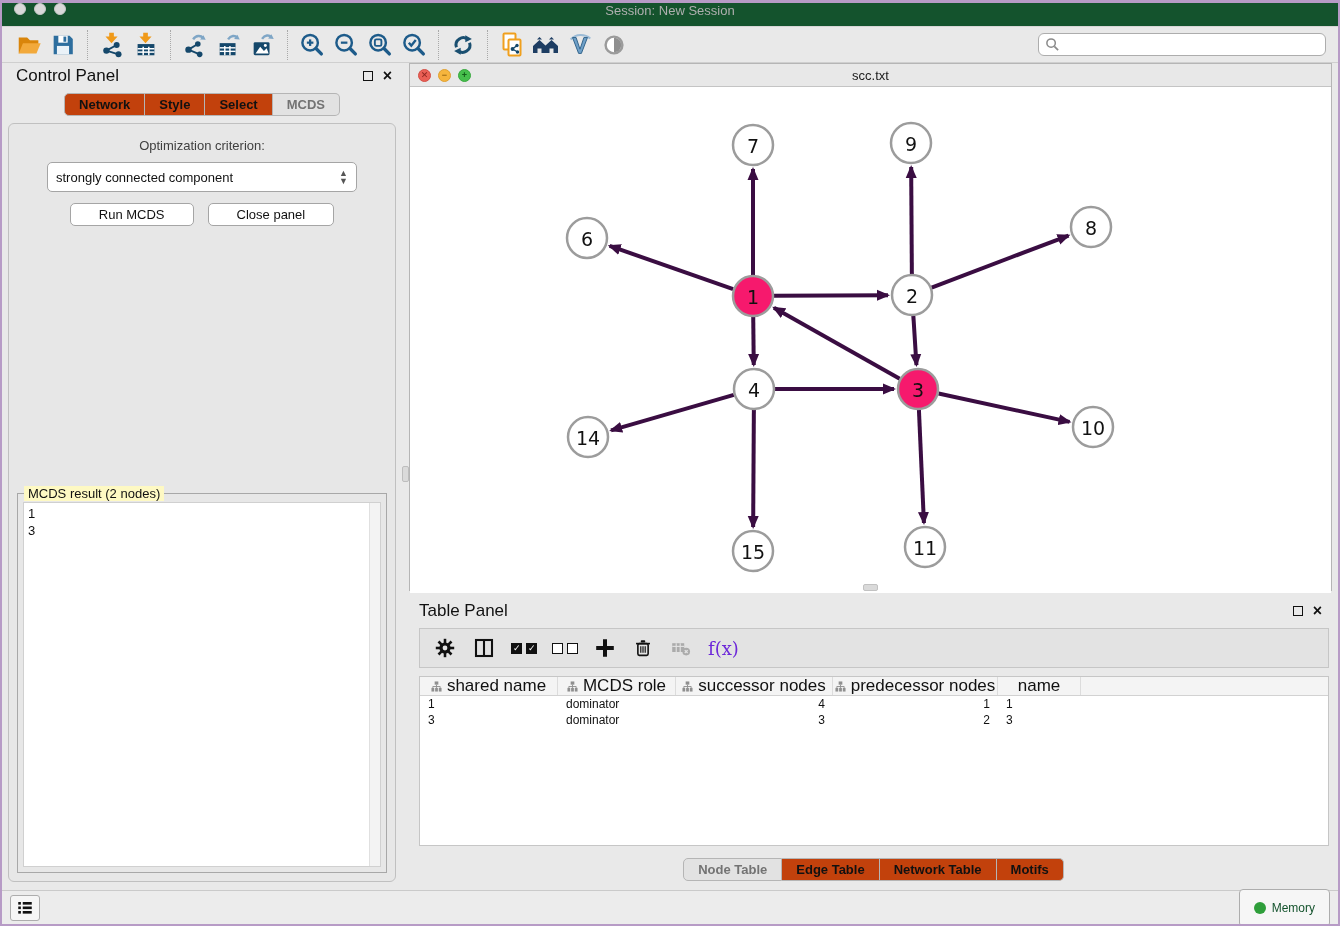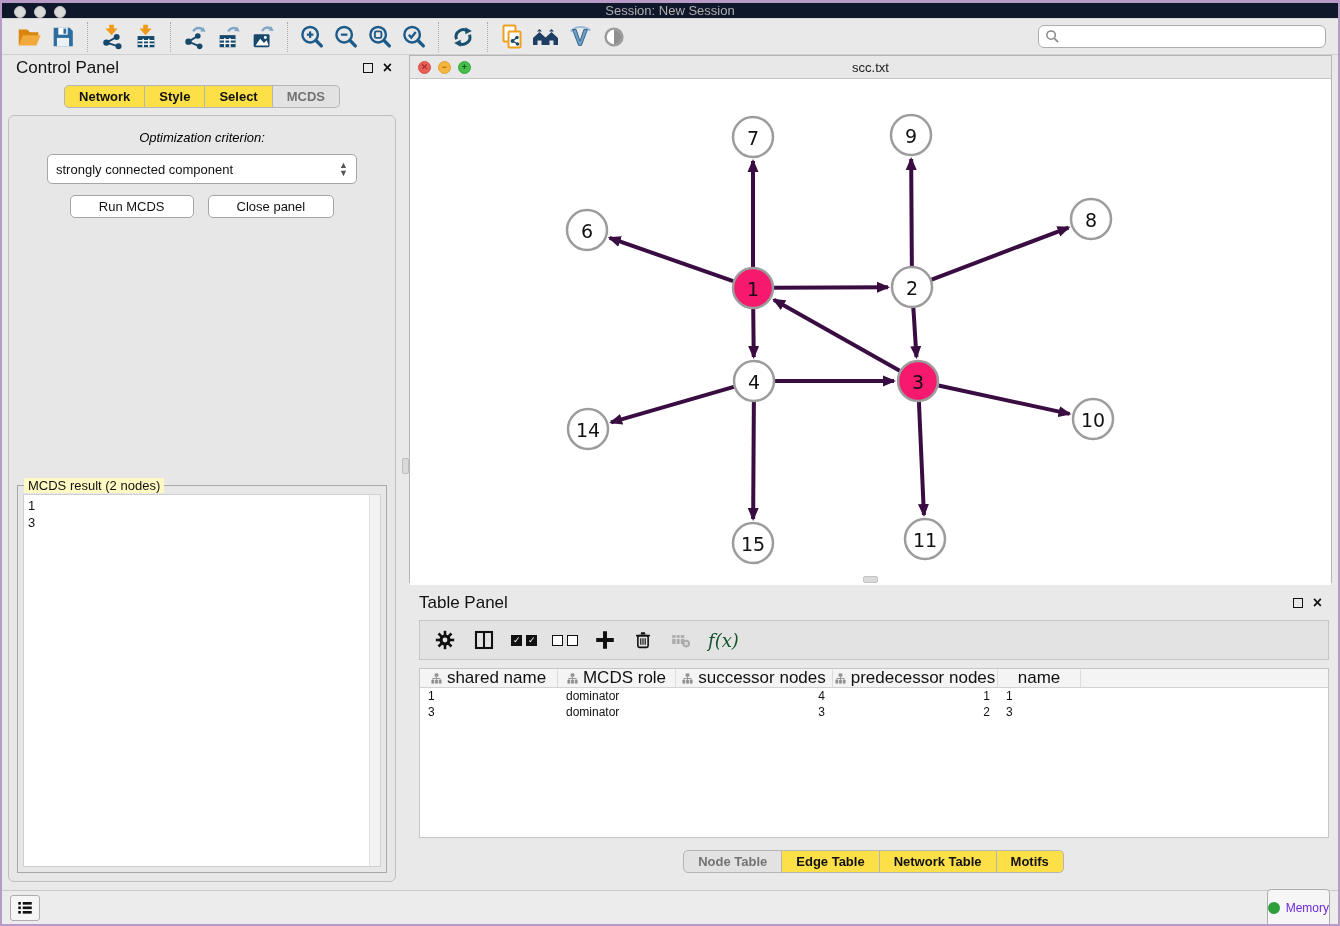--- a/index.html
+++ b/index.html
@@ -1,20 +1,20 @@
 <!DOCTYPE html>
 <html><head>
 <meta charset="utf-8">
 <style>
   * { margin:0; padding:0; box-sizing:border-box; }
   html,body { width:1340px; height:926px; font-family:"Liberation Sans","DejaVu Sans",sans-serif; background:#E9E9E9; }
   .window { width:1340px; height:926px; border:2px solid #B79BC6; border-top:3px solid #B79BC6; display:flex; flex-direction:column; background:#E9E9E9; overflow:hidden; }
 
   
-  .titlebar { height:16px; background:#0f172a; border-bottom:1px solid #D6D6D6; position:relative; display:flex; align-items:flex-end; flex:0 0 auto; }
+  .titlebar { height:24px; background:#14532d; border-bottom:1px solid #D6D6D6; position:relative; display:flex; align-items:flex-start; flex:0 0 auto; }
   .traffic { display:flex; gap:8px; margin-left:12px; }
   .tl { width:12px; height:12px; border-radius:50%; background:#D9D9D9; border:1px solid #C7C7C7; }
   .title-text { position:absolute; left:0; right:0; text-align:center; color:#AFAFAF; font-size:13px; }
 
   
   .toolbar { height:36px; background:#E9E9E9; border-bottom:1px solid #CFCFCF; display:flex; align-items:center; padding-left:10px; flex:0 0 auto; }
   .tb-btn { width:34px; height:32px; display:flex; align-items:center; justify-content:center; }
   .tb-sep { width:1px; height:30px; border-left:1px dotted #A9A9A9; margin:0 7px; }
   .search-wrap { margin-left:auto; margin-right:12px; width:288px; height:23px; background:#fff; border:1px solid #ADADAD; border-radius:6px; display:flex; align-items:center; padding-left:6px; }
   .search-wrap input { border:none; outline:none; flex:1; font-size:12px; height:18px; background:transparent; }
@@ -23,26 +23,26 @@
   .main { flex:1 1 auto; display:flex; min-height:0; }
 
   
   .control-panel { width:400px; flex:0 0 auto; display:flex; flex-direction:column; background:#E9E9E9; }
   .panel-header { height:26px; display:flex; align-items:center; padding:0 10px 0 14px; }
   .panel-title { font-size:17px; color:#111; }
   .panel-hdr-icons { margin-left:auto; display:flex; gap:10px; align-items:center; }
   .float-ico { width:10px; height:10px; border:1.6px solid #111; display:inline-block; }
   .close-ico { font-size:16px; font-weight:900; color:#111; line-height:10px; }
   .seg-tabs { display:flex; justify-content:center; margin-top:4px; z-index:2; }
-  .seg-tab { font-size:13px; font-weight:bold; color:#111; background:#fde047; border:1px solid #B5B5B5; border-left:none; padding:3px 14px; cursor:default; }
+  .seg-tab { font-size:13px; font-weight:bold; color:#111; background:#c2410c; border:1px solid #B5B5B5; border-left:none; padding:3px 14px; cursor:default; }
   .seg-tab:first-child { border-left:1px solid #B5B5B5; border-radius:5px 0 0 5px; }
   .seg-tab:last-child { border-radius:0 5px 5px 0; }
   .seg-tab.sel-gray { background:#E2E2E2; color:#737373; }
   .cp-box { margin:7px 6px 8px 6px; flex:1; border:1px solid #C0C0C0; border-radius:6px; background:#E7E7E7; position:relative; padding-top:14px; display:flex; flex-direction:column; }
-  .opt-label { text-align:center; font-size:13px; color:#000000; margin-bottom:9px;font-style:italic; }
+  .opt-label { text-align:center; font-size:13px; color:#404040; margin-bottom:9px; }
   .dropdown { margin:0 38px; height:30px; background:#fff; border:1px solid #A5A5A5; border-radius:5px; display:flex; align-items:center; padding:0 8px; font-size:13px; color:#111; }
   .dd-stepper { margin-left:auto; font-size:9px; color:#555; line-height:8px; text-align:center; }
   .btn-row { display:flex; justify-content:center; gap:14px; margin-top:11px; }
   .push-btn { background:#fff; border:1px solid #A5A5A5; border-radius:5px; font-size:13px; color:#111; padding:3px 28px; font-family:inherit; }
   .mcds-group { position:absolute; left:8px; right:8px; top:369px; bottom:8px; border:1px solid #A8A8A8; background:#E7E7E7; }
   .mcds-legend { position:absolute; top:-8px; left:6px; background:#fef9c3; padding:0 4px; font-size:13px; color:#111; }
   .mcds-text { position:absolute; left:5px; right:5px; top:8px; bottom:5px; background:#fff; border:1px solid #D0D0D0; font-size:13px; color:#111; padding:2px 4px; line-height:17px; overflow:hidden; }
   .mcds-scroll { position:absolute; right:0; top:0; bottom:0; width:11px; background:#F3F3F3; border-left:1px solid #E0E0E0; }
 
   
@@ -66,33 +66,33 @@
 
   
   .table-panel { margin-top:8px; flex:1; background:#E9E9E9; display:flex; flex-direction:column; min-height:0; }
   .tp-header { height:24px; display:flex; align-items:center; padding:0 16px 0 10px; }
   .tp-toolbar { margin:5px 9px 0 10px; height:40px; background:#E3E3E3; border:1px solid #C6C6C6; display:flex; align-items:center; gap:15px; padding-left:13px; flex:0 0 auto; }
   .tpi { display:flex; align-items:center; justify-content:center; }
   .cb-pair { display:flex; gap:4px; }
   .cb { width:11px; height:11px; border:1.7px solid #111; background:#fff; position:relative; }
   .cb.checked { background:#111; }
   .cb.checked::after { content:"✓"; color:#fff; font-size:9px; position:absolute; left:1px; top:-1px; font-weight:bold; }
-  .fx { font-family:"DejaVu Serif",serif; font-style:italic; color:#14532d; font-size:18px; }
+  .fx { font-family:"DejaVu Serif",serif; color:#6d28d9; font-size:18px; }
   .tp-table { margin:8px 9px 0 10px; background:#fff; border:1px solid #C6C6C6; height:170px; overflow:hidden; flex:0 0 auto; }
   .tgrid-header { display:grid; grid-template-columns:138px 118px 157px 165px 83px 1fr; background:#F4F4F4; border-bottom:1px solid #D2D2D2; height:19px; }
   .th-cell { display:flex; align-items:center; justify-content:center; gap:5px; font-size:17px; color:#111; border-right:1px solid #DCDCDC; overflow:hidden; }
   .tgrid-row { display:grid; grid-template-columns:138px 118px 157px 165px 83px 1fr; height:16px; }
   .td-cell { font-size:12px; color:#111; padding:0 8px; display:flex; align-items:center; overflow:hidden; }
   .td-cell.right { justify-content:flex-end; }
   .tp-tabs { display:flex; justify-content:center; margin-top:12px; }
 
   
   .statusbar { height:34px; border-top:1px solid #CACACA; background:#ECECEC; display:flex; align-items:center; padding:0 8px; flex:0 0 auto; }
   .status-btn { width:30px; height:26px; background:#F6F6F6; border:1px solid #ADADAD; border-radius:3px; display:flex; align-items:center; justify-content:center; }
-  .memory-btn { margin-left:auto; height:38px; background:#F6F6F6; border:1px solid #ADADAD; border-radius:4px; display:flex; align-items:center; gap:6px; padding:0 0; font-size:12px; color:#6d28d9; font-family:inherit; }
+  .memory-btn { margin-left:auto; height:38px; background:#F6F6F6; border:1px solid #ADADAD; border-radius:4px; display:flex; align-items:center; gap:6px; padding:0 14px; font-size:12px; color:#14532d; font-family:inherit; }
   .mem-dot { width:12px; height:12px; border-radius:50%; }
 
   svg text { font-family:"DejaVu Sans",sans-serif; }
 </style>
 </head>
 <body>
 
 <div class="window">
 
   <div class="titlebar">

